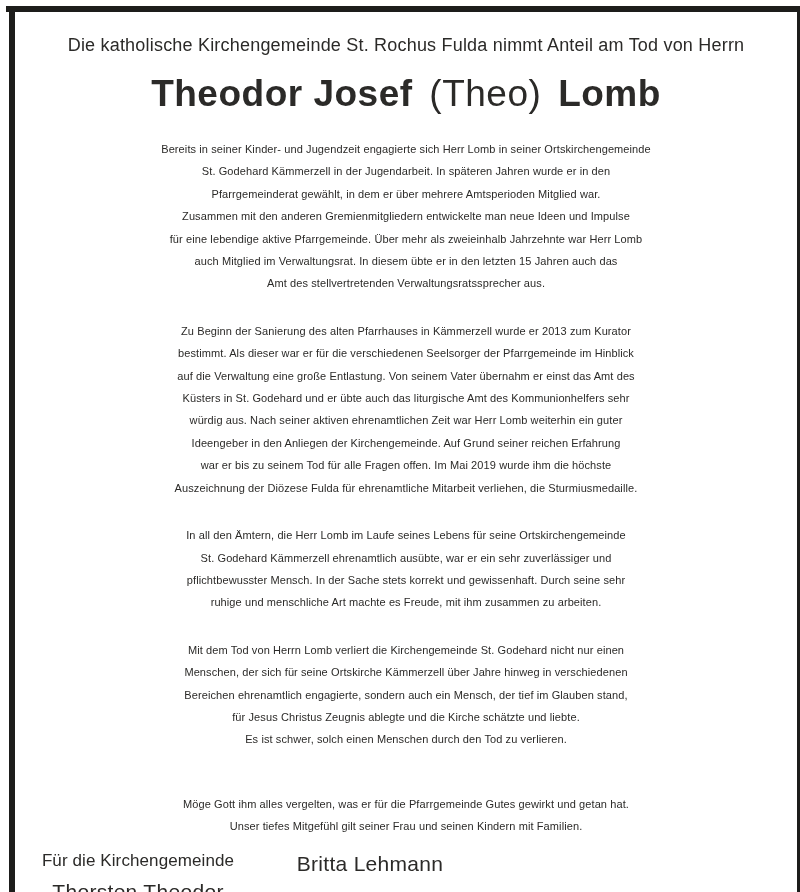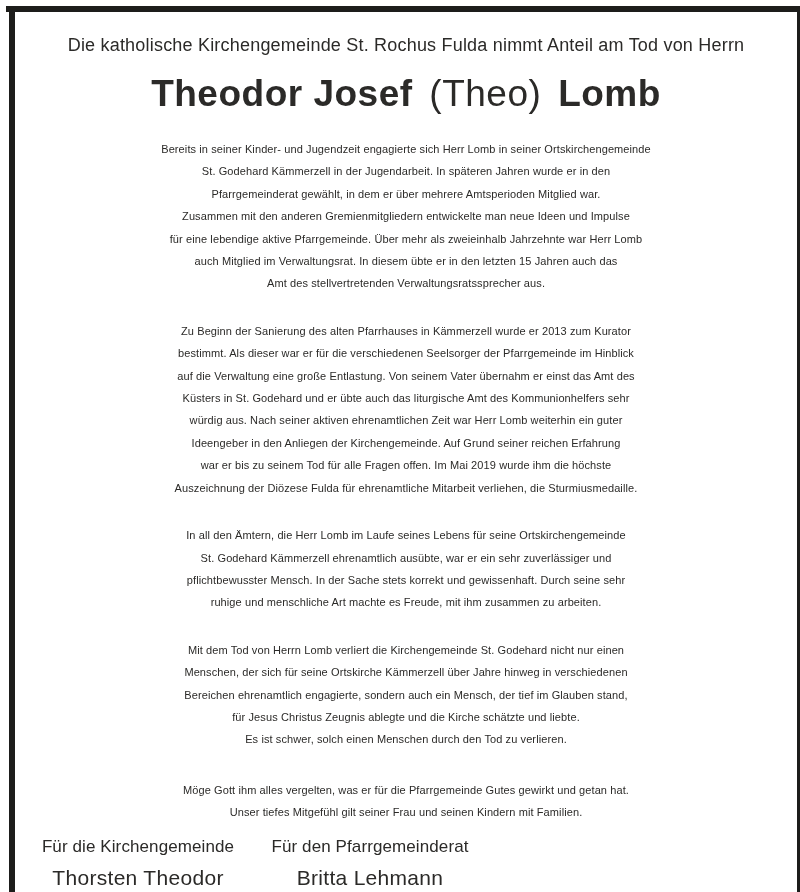--- a/index.html
+++ b/index.html
@@ -44,21 +44,21 @@
   .title .strong{font-weight:700;}
   .title .light{font-weight:400;}
   .para{
     font-size:11px;
     line-height:22.4px;
     letter-spacing:.1px;
     margin:19px auto 0 auto;
     max-width:780px;
   }
   .para.first{margin-top:15px;}
-  .para.last{margin-top:22px;}
+  .para.last{margin-top:36px;}
   .signatures{
     display:grid;
     grid-template-columns:242px 222px 326px;
     width:790px;
   }
   .sig-col{text-align:center;}
   .sig-heading{
     font-size:17px;
     line-height:22px;
     letter-spacing:.1px;
@@ -103,20 +103,19 @@
 
     <p class="para last">Möge Gott ihm alles vergelten, was er für die Pfarrgemeinde Gutes gewirkt und getan hat.<br>Unser tiefes Mitgefühl gilt seiner Frau und seinen Kindern mit Familien.</p>
 
     <div class="signatures">
       <div class="sig-col">
         <div class="sig-heading">Für die Kirchengemeinde</div>
         <div class="sig-name">Thorsten Theodor</div>
         <div class="sig-role">Pfarrer</div>
       </div>
       <div class="sig-col">
-        <div class="sig-heading">Für den Pfarrgemeinderat</div>
         <div class="sig-name">Britta Lehmann</div>
         <div class="sig-role">Sprecherin</div>
       </div>
     </div>
 
   </div>
 </div>
 
 </body></html>

